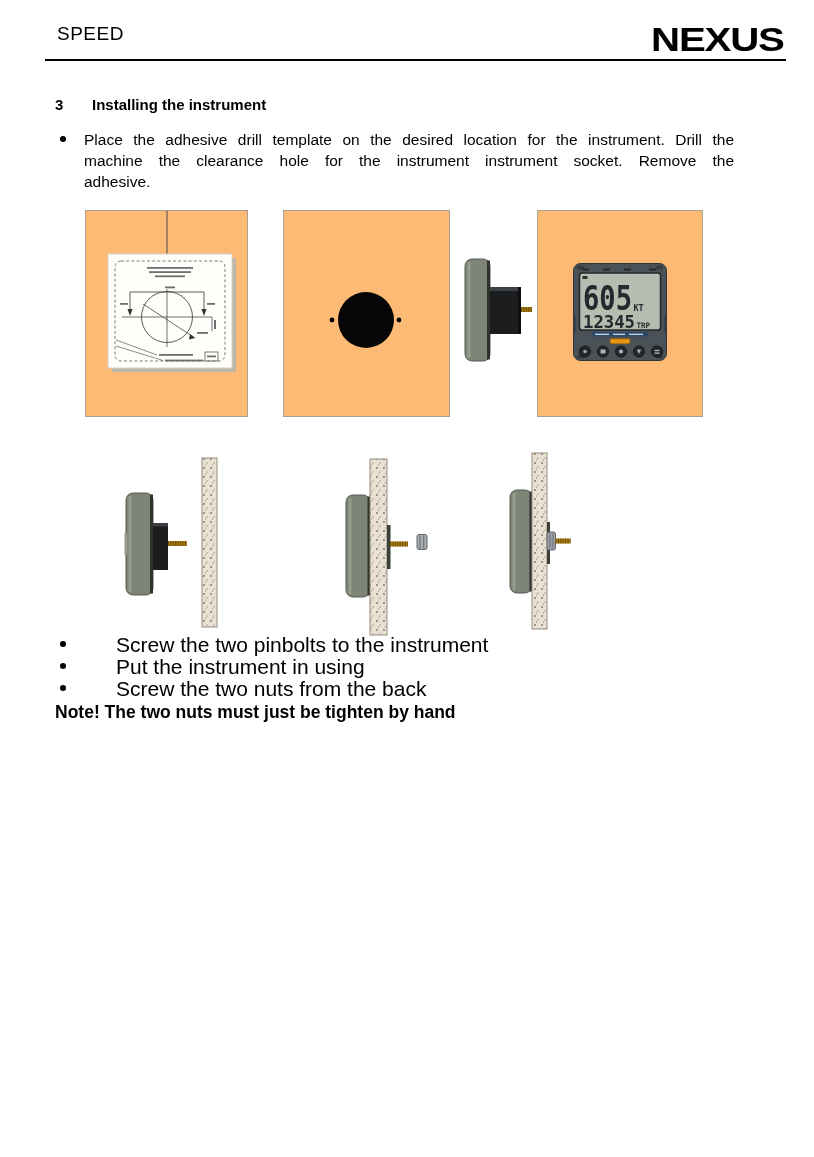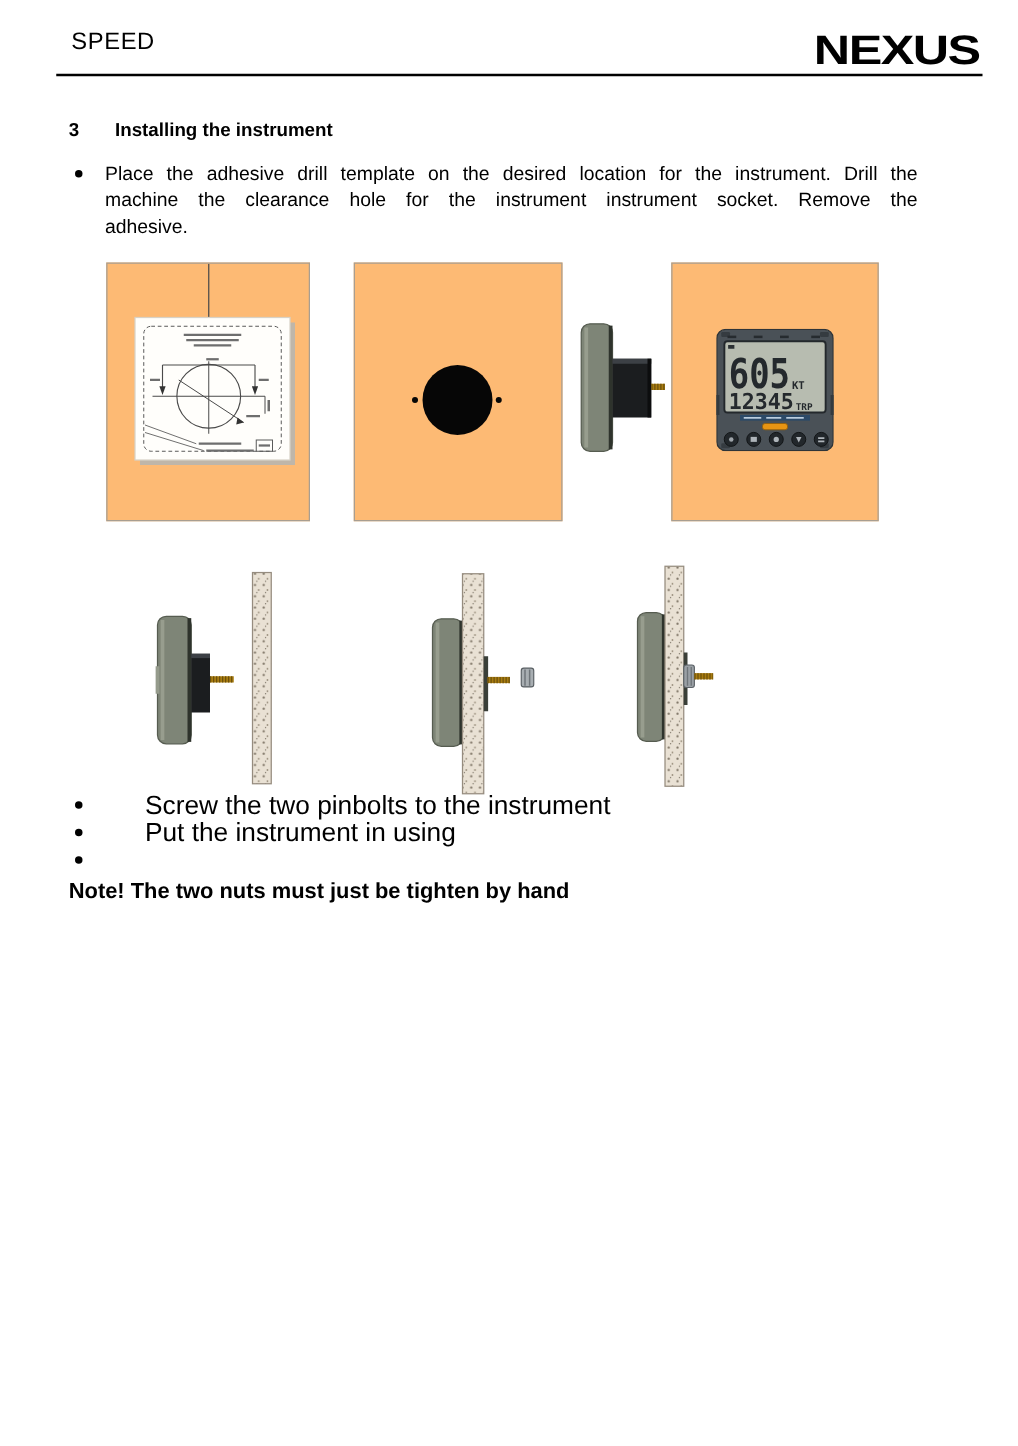--- a/index.html
+++ b/index.html
@@ -248,18 +248,19 @@
     </g>
     <rect x="50.5" y="86.5" width="15" height="5" fill="#a87c10"></rect>
     <line x1="50.5" y1="89" x2="65.5" y2="89" stroke="#6d500b" stroke-width="5" stroke-dasharray="1,1.4"></line>
   </svg>
 
   <div class="dot" style="top:641px;"></div>
   <div class="dot" style="top:663px;"></div>
   <div class="dot" style="top:685px;"></div>
   <div class="step-text" style="top:634px;">Screw the two pinbolts to the instrument</div>
   <div class="step-text" style="top:656px;">Put the instrument in using</div>
+  <div class="step-text" style="top:678px;">Screw the two nuts from the back</div>
 
   <div class="note">Note! The two nuts must just be tighten by hand</div>
 
   <div class="pagenum">9</div>
 
 </div>
 
 </body></html>

